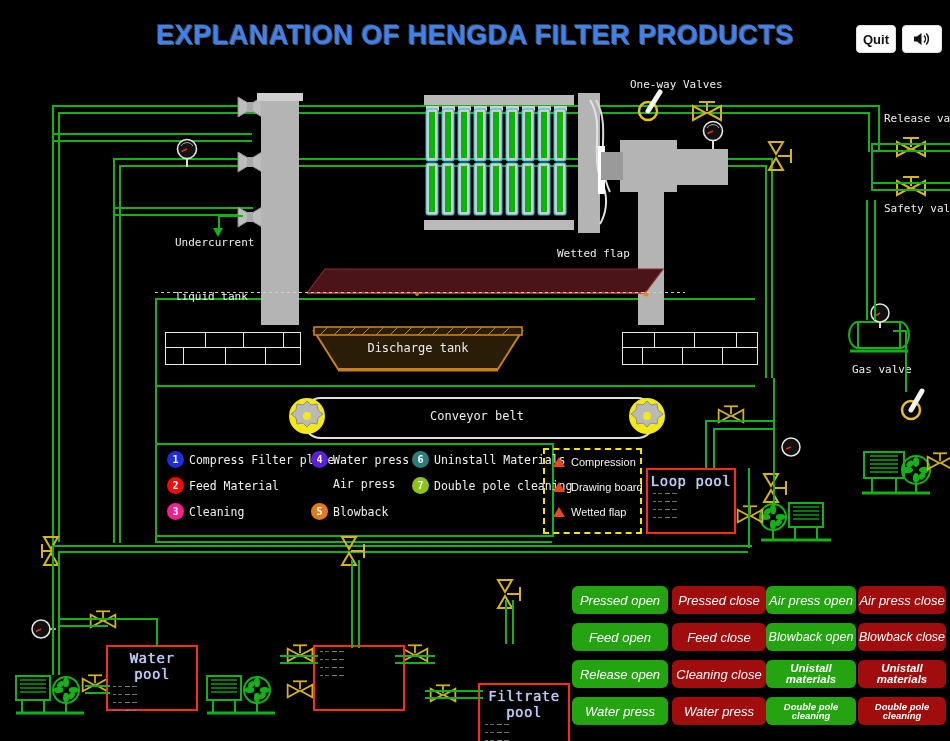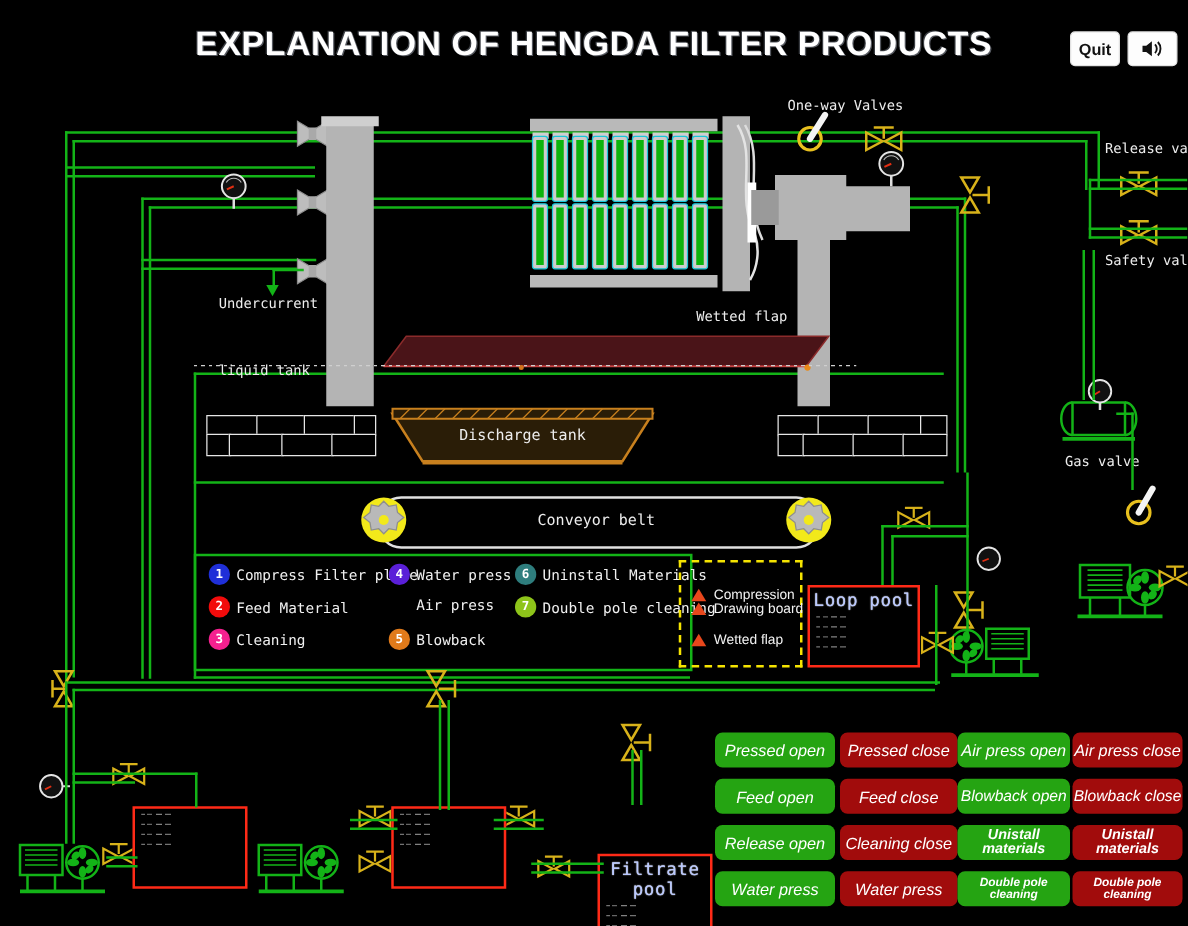--- a/index.html
+++ b/index.html
@@ -9,21 +9,21 @@
     font-family:"Liberation Sans", sans-serif;
     background:#000;
   }
   #stage{position:absolute;left:0;top:0;width:950px;height:741px;}
   .abs{position:absolute;}
   
   #title{
     left:0;top:20px;width:950px;text-align:center;
     font-family:"Liberation Sans", sans-serif;
     font-size:27px;font-weight:bold;letter-spacing:.5px;
-    color:#ffffff;
+    color:#3b82f6;
     text-shadow:1px 1px 0 #55585f, -1px -1px 0 #3a3d42;
   }
   #quit-btn{
     left:856px;top:25px;width:38px;height:26px;border-radius:4px;
     background:#fdfdfd;color:#111;font-size:13px;font-weight:bold;
     display:flex;align-items:center;justify-content:center;cursor:pointer;
     border:1px solid #e2e2e2;
   }
   #sound-btn{
     left:902px;top:25px;width:38px;height:26px;border-radius:4px;
@@ -554,21 +554,21 @@
       <div class="bullet" style="background: rgb(46, 125, 125);">6</div>
       <div class="lgd-label">Uninstall Materials</div>
     </div>
     <div class="lgd" style="left:255px;top:32px;">
       <div class="bullet" style="background: rgb(142, 196, 26);">7</div>
       <div class="lgd-label">Double pole cleaning</div>
     </div>
   </div>
 
   <div class="abs" id="phase-box">
-    <div class="phase-row" style="left:8px;top:20px;align-items:center;">
+    <div class="phase-row" style="left:8px;top:6px;align-items:center;">
       <div class="tri"></div>
       <div class="phase-label">Compression</div>
     </div>
     <div class="phase-row" style="left:8px;top:31px;">
       <div class="tri"></div>
       <div class="phase-label">Drawing board</div>
     </div>
     <div class="phase-row" style="left:8px;top:56px;">
       <div class="tri"></div>
       <div class="phase-label">Wetted flap</div>
@@ -651,20 +651,21 @@
   <div class="abs" style="left:428px;top:682px;">
     <svg width="30" height="26" viewBox="0 0 34 26">
       <line x1="17" y1="2" x2="17" y2="11" stroke="#d8b21a" stroke-width="2"></line>
       <line x1="9" y1="2" x2="25" y2="2" stroke="#d8b21a" stroke-width="2"></line>
       <polygon points="3,6 3,20 16,13" fill="none" stroke="#d8b21a" stroke-width="2"></polygon>
       <polygon points="31,6 31,20 18,13" fill="none" stroke="#d8b21a" stroke-width="2"></polygon>
     </svg>
   </div>
 
   <div class="abs pool" style="left:106px;top:645px;width:88px;height:62px;">
+    <div class="pool-title">Water pool</div>
     <div class="pool-lines">
         <div></div>
         <div></div>
         <div></div>
         <div></div>
       </div>
   </div>
   <div class="abs pool" style="left:313px;top:645px;width:88px;height:62px;">
     <div class="pool-lines">
         <div></div>

